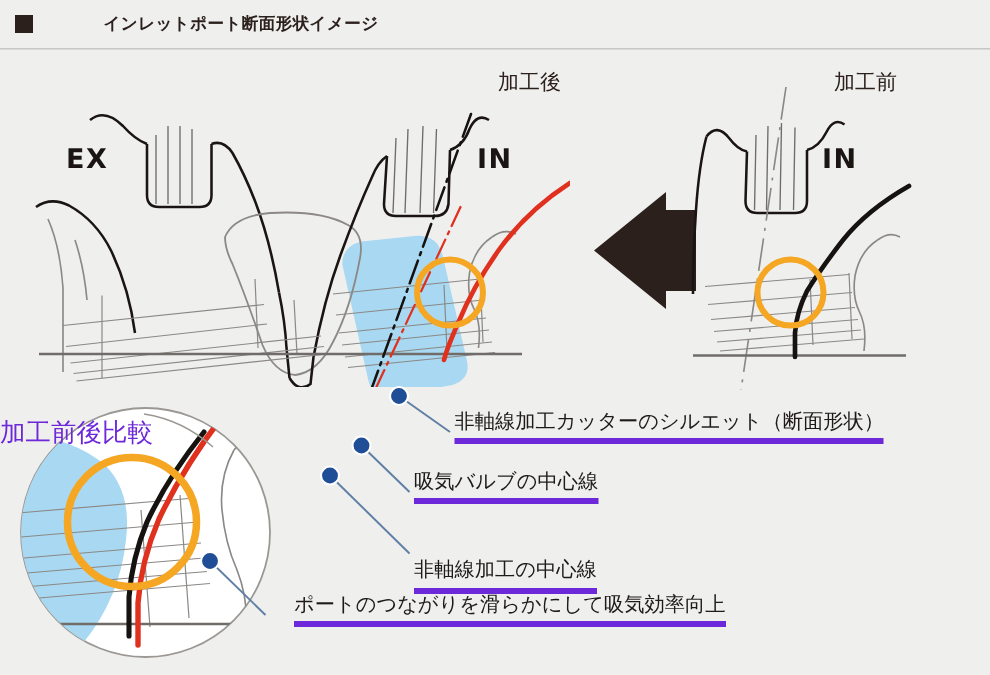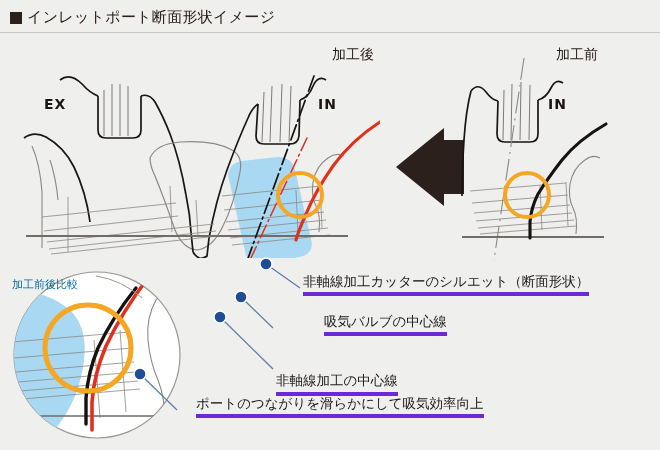--- a/index.html
+++ b/index.html
@@ -17,59 +17,59 @@
   
   .title-bar{
     position:absolute;left:10px;top:8px;
     display:flex;align-items:center;gap:5px;
     z-index:40;
   }
   .title-bullet{
     width:12px;height:12px;background:#2b201c;display:block;
   }
   .title-text{
-    font-size:15px;font-weight:normal;color:#2b201c;
-    letter-spacing:0.3px;white-space:nowrap;
+    font-size:11px;font-weight:bold;color:#2b201c;
+    letter-spacing:0.3px;white-space:nowrap;margin-left:42px;
   }
   .title-rule{
     position:absolute;left:0;top:32px;width:660px;height:1px;
     background:#c8c6c4;z-index:40;
   }
 
   
   .panel-head{
     position:absolute;font-size:14px;color:#2b201c;
     font-weight:500;white-space:nowrap;z-index:35;
   }
   #head-after{left:332px;top:46px;font-family:Liberation Serif, serif;}
   #head-before{left:556px;top:46px;text-align:center;}
 
   .port-tag{
-    position:absolute;font-size:14px;font-weight:bold;color:#1a1512;
+    position:absolute;font-size:18px;font-weight:bold;color:#1a1512;
     letter-spacing:1px;z-index:35;
   }
   #tag-ex{left:44px;top:96px;}
   #tag-in-left{left:318px;top:96px;}
   #tag-in-right{left:548px;top:96px;}
 
   #inset-title{
-    position:absolute;left:12px;top:277px;
-    font-size:11px;color:#0369a1;font-weight:500;
+    position:absolute;left:0;top:277px;
+    font-size:17px;color:#6d28d9;font-weight:500;
     white-space:nowrap;z-index:36;
   }
 
   
   .callout{
     position:absolute;z-index:38;white-space:nowrap;
     font-size:13.5px;color:#1d1a18;line-height:1.15;
     padding-bottom:2px;
     border-bottom:4px solid #6d28d9;
   }
   #callout-0{left:303px;top:274px;}
-  #callout-1{left:276px;top:314px;margin-left:48px;}
+  #callout-1{left:276px;top:314px;}
   #callout-2{left:276px;top:374px;font-family:Liberation Mono, monospace;}
   #callout-3{left:196px;top:396px;}
 </style>
 </head>
 <body>
 
 <div class="title-bar">
   <span class="title-bullet"></span>
   <span class="title-text">インレットポート断面形状イメージ</span>
 </div>

